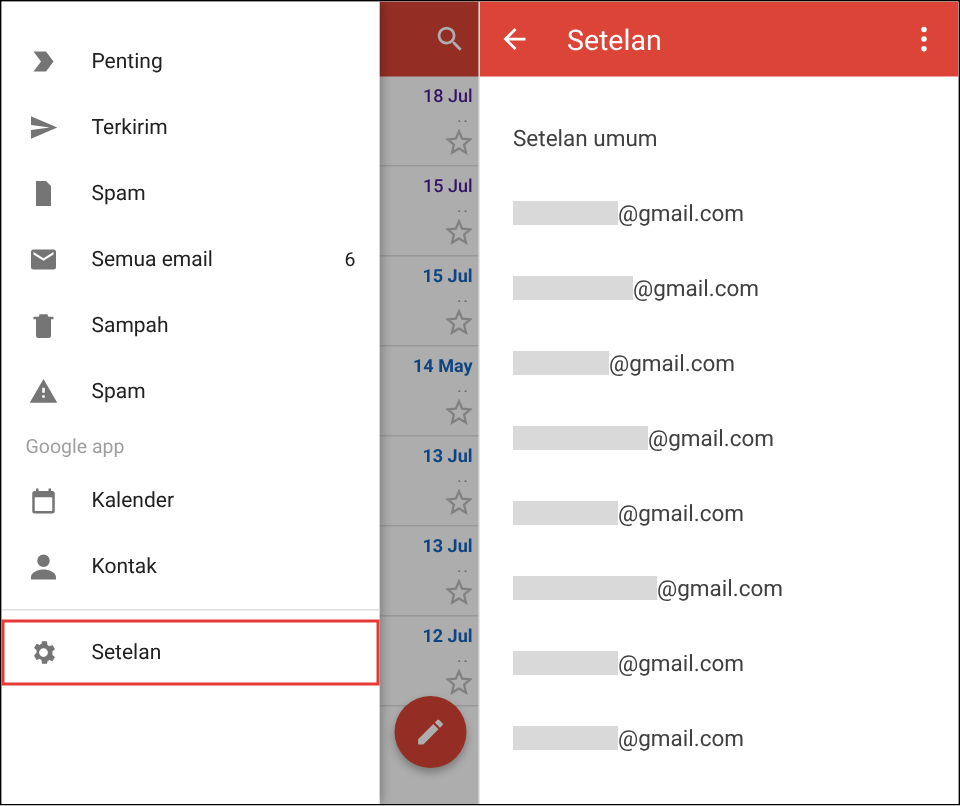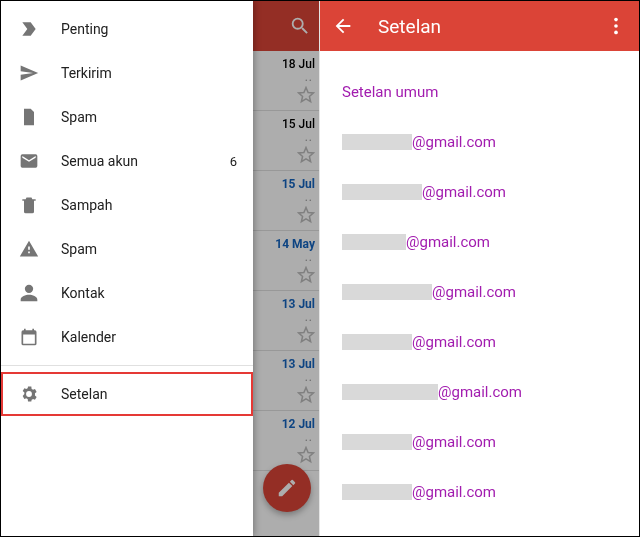--- a/index.html
+++ b/index.html
@@ -1,47 +1,47 @@
 <!DOCTYPE html>
 <html><head>
 <meta charset="utf-8">
 <style>
   * { box-sizing: border-box; margin: 0; padding: 0; }
   body { font-family: Roboto, Arial, sans-serif; background: #fff; }
   .frame { width: 640px; height: 537px; border: 1px solid #000; position: relative; overflow: hidden; }
 
   
   .drawer { position: absolute; left: 0; top: 0; width: 252px; height: 100%; background: #fff; z-index: 30; box-shadow: 2px 0 6px rgba(0,0,0,0.25); }
-  .drawer-list { padding-top: 6px; }
+  .drawer-list { padding-top: 18px; }
   .drawer-item { display: flex; align-items: center; height: 44px; padding: 0 16px; cursor: pointer; position: relative; }
   .drawer-item .icon { width: 24px; height: 24px; display: flex; align-items: center; justify-content: center; color: #757575; }
   .drawer-item .label { margin-left: 20px; font-size: 14px; color: #212121; }
   .drawer-item .badge { margin-left: auto; font-size: 13px; color: #212121; }
   .drawer-section { padding: 8px 16px 6px; font-size: 13px; color: #9e9e9e; }
   .drawer-divider { height: 1px; background: #e0e0e0; margin: 6px 0; }
   .drawer-item.highlighted { outline: 2px solid #e53935; outline-offset: -2px; }
 
   
   .inbox { position: absolute; left: 252px; top: 0; width: 68px; height: 100%; background: #fff; z-index: 10; }
   .inbox-appbar { height: 50px; background: #db4437; display: flex; align-items: center; justify-content: flex-end; padding-right: 10px; }
   .inbox-row { height: 60px; border-bottom: 1px solid #e0e0e0; position: relative; padding: 6px 6px 0 0; }
-  .inbox-row .date { position: absolute; top: 6px; right: 6px; font-size: 12px; color: #000000; font-weight: 500; }
+  .inbox-row .date { position: absolute; top: 6px; right: 6px; font-size: 12px; color: #4c1d95; font-weight: 500; }
   .inbox-row.unread .date { color: #1565c0; font-weight: 700; }
   .inbox-row .star { position: absolute; bottom: 6px; right: 6px; color: #bdbdbd; }
   .inbox-row .dots { position: absolute; bottom: 26px; right: 8px; font-size: 12px; color: #9e9e9e; letter-spacing: 1px; }
   .fab { position: absolute; right: 10px; bottom: 24px; width: 48px; height: 48px; border-radius: 50%; background: #db4437; display: flex; align-items: center; justify-content: center; box-shadow: 0 3px 6px rgba(0,0,0,0.3); }
   .scrim { position: absolute; left: 252px; top: 0; width: 68px; height: 100%; background: rgba(0,0,0,0.32); z-index: 20; }
 
   
   .settings { position: absolute; right: 0; top: 0; width: 320px; height: 100%; background: #fff; z-index: 40; border-left: 1px solid rgba(0,0,0,0.1); }
   .settings-appbar { height: 50px; background: #db4437; color: #fff; display: flex; align-items: center; padding: 0 12px; }
   .settings-appbar .title { margin-left: 24px; font-size: 19px; font-weight: 400; }
   .settings-appbar .more { margin-left: auto; }
   .settings-list { padding: 16px 0; }
-  .settings-row { height: 50px; display: flex; align-items: center; padding: 0 22px; font-size: 15px; color: #a21caf; cursor: pointer; }
+  .settings-row { height: 50px; display: flex; align-items: center; padding: 0 22px; font-size: 15px; color: #404040; cursor: pointer; }
   .redact { display: inline-block; height: 16px; background: #d9d9d9; vertical-align: middle; }
 
   svg { display: block; }
 </style>
 </head>
 <body>
 
 <div class="frame">
 
   <div class="inbox">
@@ -150,56 +150,57 @@
             </svg>
           </span>
           <span class="label">Spam</span>
         </div>
         <div class="drawer-item">
           <span class="icon">
             <svg width="20" height="20" viewBox="0 0 24 24">
               <path d="M20 4H4a2 2 0 00-2 2v12a2 2 0 002 2h16a2 2 0 002-2V6a2 2 0 00-2-2zm0 4l-8 5-8-5V6l8 5 8-5v2z" fill="#757575"></path>
             </svg>
           </span>
-          <span class="label">Semua akun</span>
+          <span class="label">Semua email</span>
           <span class="badge">6</span>
         </div>
         <div class="drawer-item">
           <span class="icon">
             <svg width="20" height="20" viewBox="0 0 24 24">
               <path d="M6 7h12v13a2 2 0 01-2 2H8a2 2 0 01-2-2V7zm3-4h6l1 2h4v2H4V5h4l1-2z" fill="#757575"></path>
             </svg>
           </span>
           <span class="label">Sampah</span>
         </div>
         <div class="drawer-item">
           <span class="icon">
             <svg width="20" height="20" viewBox="0 0 24 24">
               <path d="M12 2L1 21h22L12 2zm1 15h-2v-2h2v2zm0-4h-2V9h2v4z" fill="#757575"></path>
             </svg>
           </span>
           <span class="label">Spam</span>
         </div>
       </div>
+    <div class="drawer-section">Google app</div>
     <div id="drawer-google">
         <div class="drawer-item">
           <span class="icon">
             <svg width="20" height="20" viewBox="0 0 24 24">
+              <path d="M19 4h-1V2h-2v2H8V2H6v2H5a2 2 0 00-2 2v14a2 2 0 002 2h14a2 2 0 002-2V6a2 2 0 00-2-2zm0 16H5V9h14v11z" fill="#757575"></path>
+            </svg>
+          </span>
+          <span class="label">Kalender</span>
+        </div>
+        <div class="drawer-item">
+          <span class="icon">
+            <svg width="20" height="20" viewBox="0 0 24 24">
               <path d="M12 12a5 5 0 100-10 5 5 0 000 10zm0 2c-4 0-10 2-10 6v2h20v-2c0-4-6-6-10-6z" fill="#757575"></path>
             </svg>
           </span>
           <span class="label">Kontak</span>
-        </div>
-        <div class="drawer-item">
-          <span class="icon">
-            <svg width="20" height="20" viewBox="0 0 24 24">
-              <path d="M19 4h-1V2h-2v2H8V2H6v2H5a2 2 0 00-2 2v14a2 2 0 002 2h14a2 2 0 002-2V6a2 2 0 00-2-2zm0 16H5V9h14v11z" fill="#757575"></path>
-            </svg>
-          </span>
-          <span class="label">Kalender</span>
         </div>
       </div>
     <div class="drawer-divider"></div>
     <div id="drawer-footer">
         <div class="drawer-item highlighted">
           <span class="icon">
             <svg width="20" height="20" viewBox="0 0 24 24">
               <path d="M19.14 12.94a7.14 7.14 0 000-1.88l2.03-1.58-2-3.46-2.39.96a7.03 7.03 0 00-1.62-.94L14.8 3h-4l-.36 2.04c-.58.23-1.12.55-1.62.94l-2.39-.96-2 3.46 2.03 1.58a7.14 7.14 0 000 1.88L4.43 14.5l2 3.46 2.39-.96c.5.39 1.04.71 1.62.94L10.8 21h4l.36-2.04c.58-.23 1.12-.55 1.62-.94l2.39.96 2-3.46-2.03-1.58zM12 15.5A3.5 3.5 0 1115.5 12 3.5 3.5 0 0112 15.5z" fill="#757575"></path>
             </svg>
           </span>

